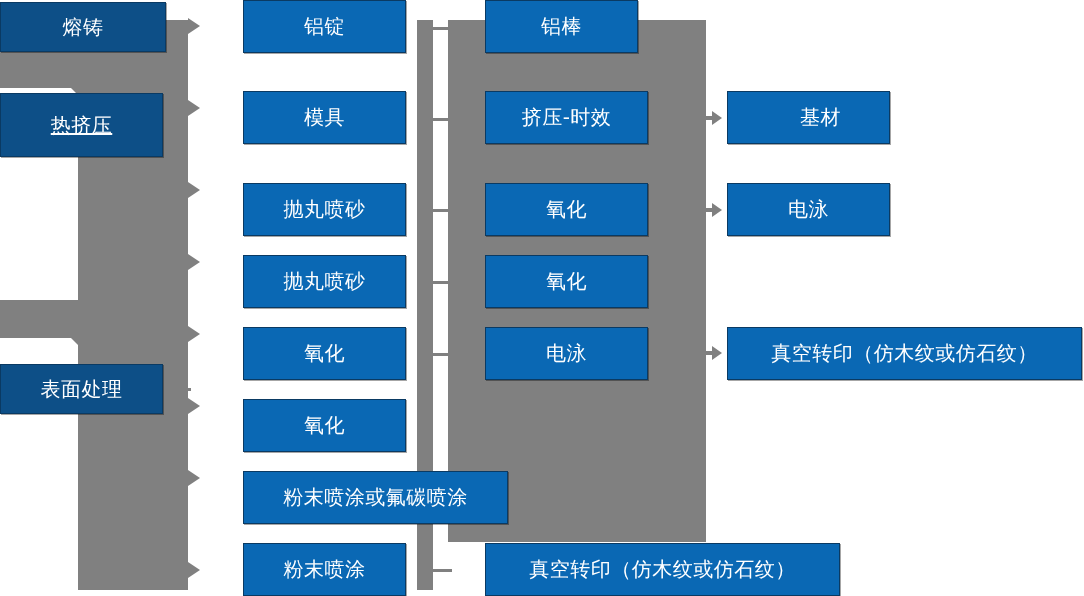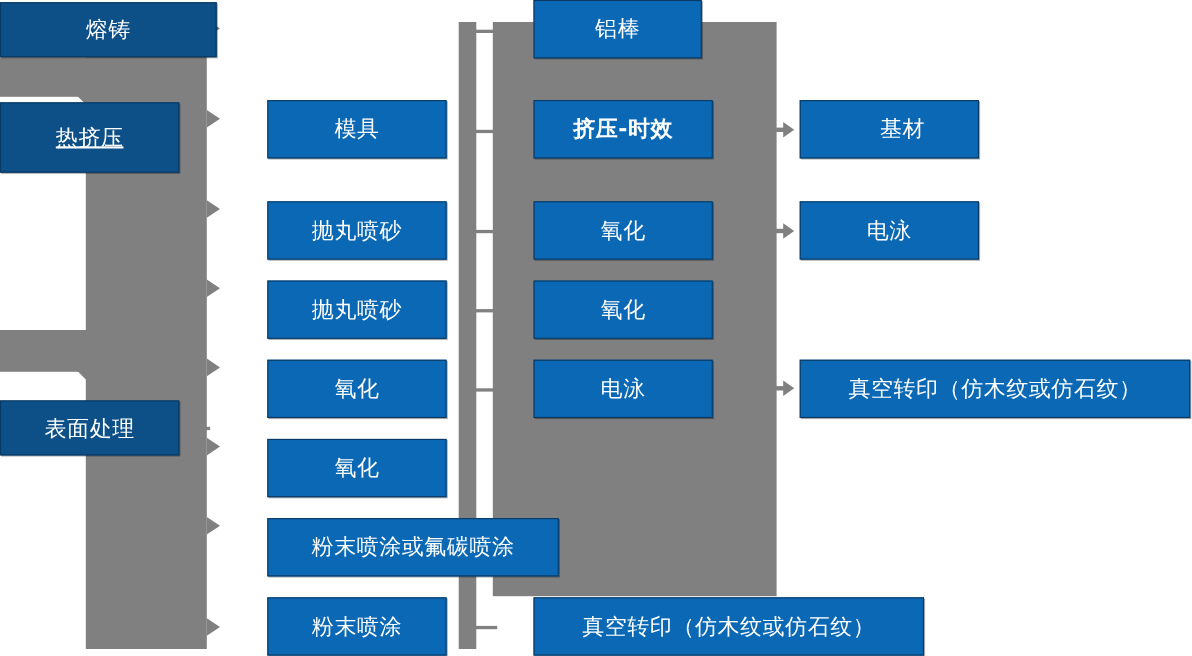--- a/index.html
+++ b/index.html
@@ -93,30 +93,33 @@
 
   <div class="gray" style="left:448px;top:20px;width:258px;height:522px;"></div>
 
   <div class="arrow-stem" style="left:700px;top:116px;width:14px;"></div>
   <div class="arrow-head" style="left:712px;top:111px;"></div>
   <div class="arrow-stem" style="left:700px;top:208px;width:14px;"></div>
   <div class="arrow-head" style="left:712px;top:203px;"></div>
   <div class="arrow-stem" style="left:700px;top:351px;width:14px;"></div>
   <div class="arrow-head" style="left:712px;top:346px;"></div>
 
-  <div class="box dark t20" style="left:0px;top:2px;width:197px;height:50px;">
+  <div class="box dark t20" style="left:0px;top:2px;width:166px;height:50px;">
     <span>熔铸</span>
   </div>
   <div class="box dark t20" style="left:0px;top:93px;width:163px;height:64px;text-decoration:underline;">
     <span>热挤压</span>
   </div>
   <div class="box dark t20" style="left:0px;top:364px;width:163px;height:50px;">
     <span>表面处理</span>
   </div>
 
+  <div class="box bright t20" style="left:243px;top:0px;width:163px;height:53px;">
+    <span>铝锭</span>
+  </div>
   <div class="box bright t20" style="left:243px;top:91px;width:163px;height:53px;">
     <span>模具</span>
   </div>
   <div class="box bright t20" style="left:243px;top:183px;width:163px;height:53px;">
     <span>抛丸喷砂</span>
   </div>
   <div class="box bright t20" style="left:243px;top:255px;width:163px;height:53px;">
     <span>抛丸喷砂</span>
   </div>
   <div class="box bright t20" style="left:243px;top:327px;width:163px;height:53px;">
@@ -128,21 +131,21 @@
   <div class="box bright t20" style="left:243px;top:543px;width:163px;height:53px;">
     <span>粉末喷涂</span>
   </div>
   <div class="box bright t20" style="left:243px;top:471px;width:265px;height:53px;">
     <span>粉末喷涂或氟碳喷涂</span>
   </div>
 
   <div class="box bright t20" style="left:485px;top:0px;width:153px;height:53px;">
     <span>铝棒</span>
   </div>
-  <div class="box bright t20" style="left:485px;top:91px;width:163px;height:53px;font-weight:bold;">
+  <div class="box bright t20" style="left:485px;top:91px;width:163px;height:53px;">
     <span>挤压-时效</span>
   </div>
   <div class="box bright t20" style="left:485px;top:183px;width:163px;height:53px;">
     <span>氧化</span>
   </div>
   <div class="box bright t20" style="left:485px;top:255px;width:163px;height:53px;">
     <span>氧化</span>
   </div>
   <div class="box bright t20" style="left:485px;top:327px;width:163px;height:53px;">
     <span>电泳</span>

